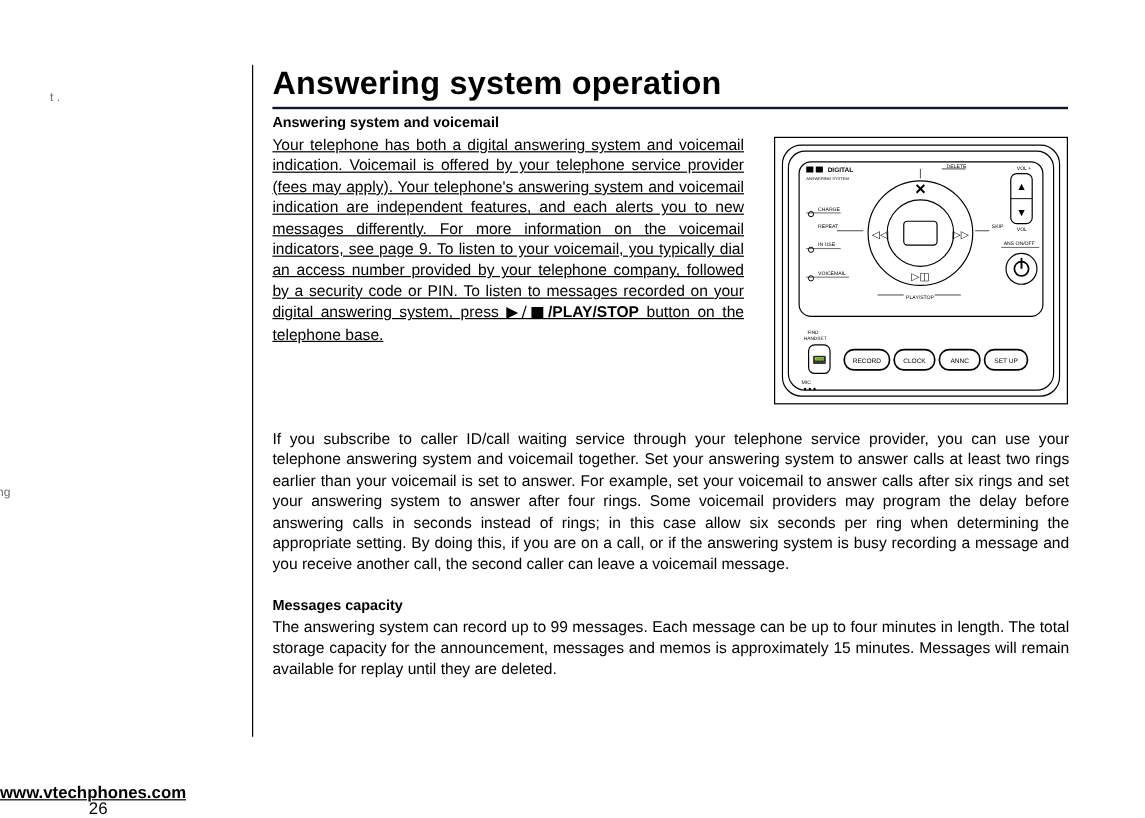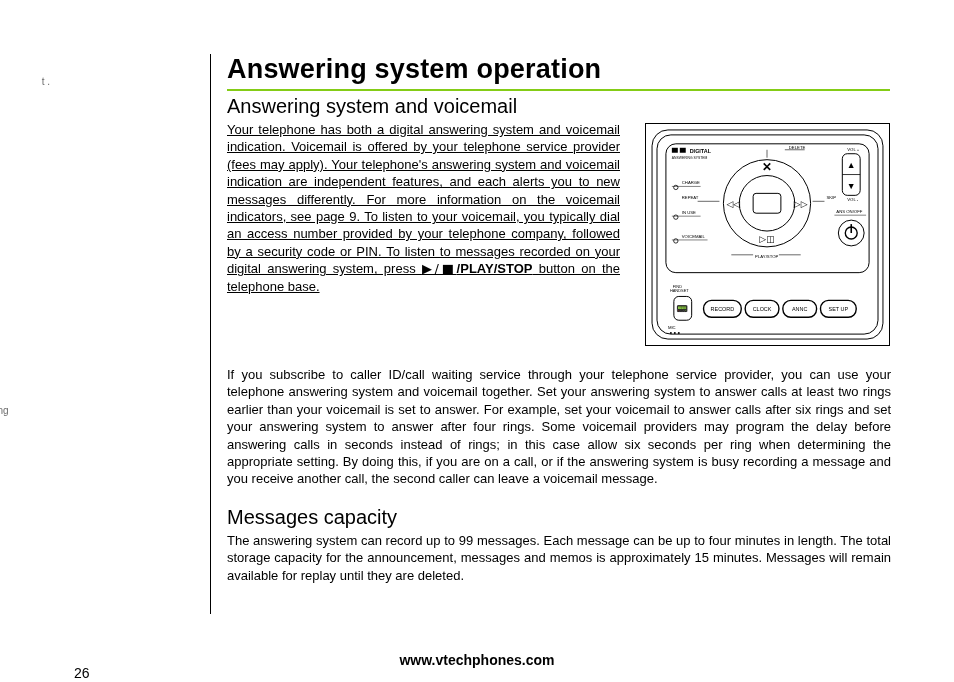--- a/index.html
+++ b/index.html
@@ -29,27 +29,27 @@
     width: 680px;
     border-left: 1px solid #000;
     padding-left: 16px;
     min-height: 560px;
   }
   .h1 {
     font-size: 27px;
     font-weight: 700;
     letter-spacing: 0.2px;
     padding-bottom: 4px;
-    border-bottom: 2px solid #84cc16;
+    border-bottom: 2px solid #0f172a;
     display: block;
     margin-bottom: 4px;
   }
   .h2 {
-    font-size: 20px;
-    font-weight: 400;
+    font-size: 12px;
+    font-weight: 700;
     margin-top: 2px;
     margin-bottom: 3px;
   }
   .h2.second { margin-top: 18px; }
   .section1 {
     display: flex;
     gap: 25px;
     align-items: flex-start;
     text-decoration: underline;
   }
@@ -72,21 +72,22 @@
     border: 1px solid #000;
   }
   .diagram svg { width: 100%; height: 100%; display:block; }
   .footer {
     position: absolute;
     left: 0;
     bottom: 14px;
     width: 954px;
     display: flex;
     align-items: center;
-    justify-content: center;
+    justify-content: flex-start;
+    text-decoration: underline;
   }
   .pagenum {
     position: absolute;
     left: 74px;
     bottom: 1px;
     font-size: 14px;
   }
   .url {
     font-size: 14px;
     font-weight: 700;

